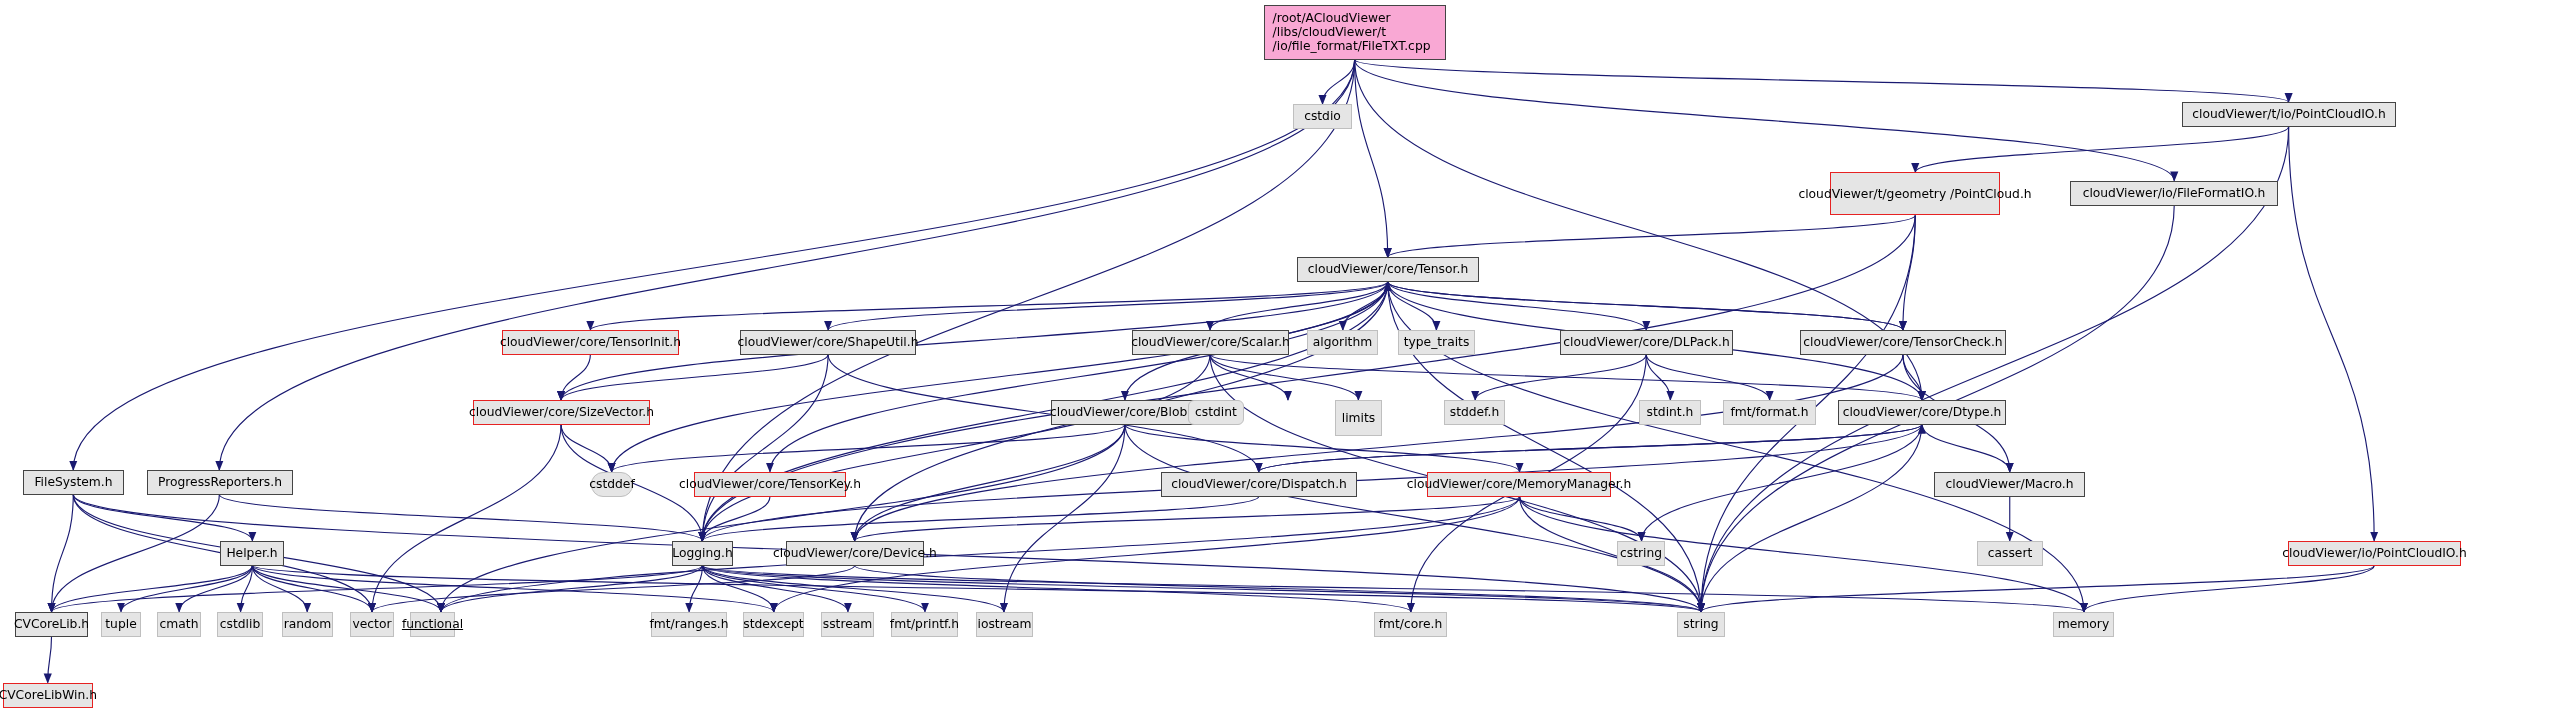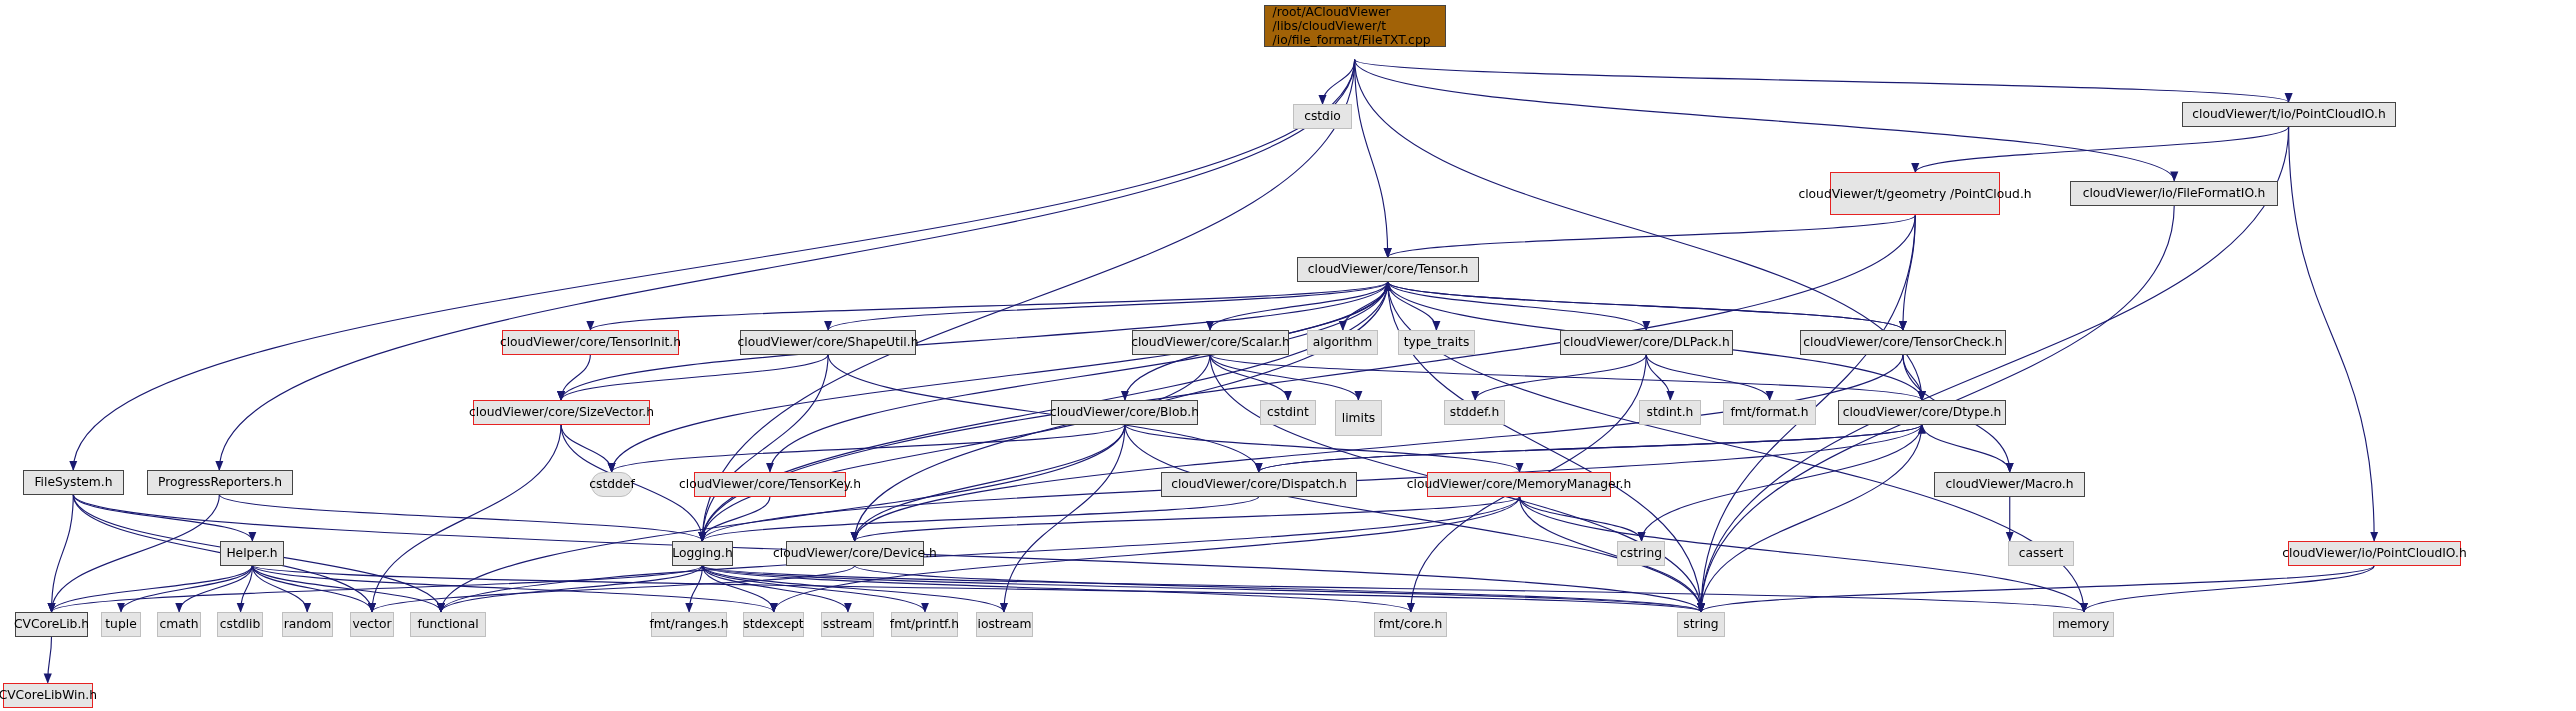--- a/index.html
+++ b/index.html
@@ -122,64 +122,64 @@
       <path d="M743,598 C743,622.5 2204.5,622.5 2204.5,647" fill="none" stroke="#191970" stroke-width="1.2" marker-end="url(#arrow)"></path>
       <path d="M904,598 C904,622.5 1799.5,622.5 1799.5,647" fill="none" stroke="#191970" stroke-width="1.2" marker-end="url(#arrow)"></path>
       <path d="M904,598 C904,622.5 393.5,622.5 393.5,647" fill="none" stroke="#191970" stroke-width="1.2" marker-end="url(#arrow)"></path>
       <path d="M2511.5,598 C2511.5,622.5 1799.5,622.5 1799.5,647" fill="none" stroke="#191970" stroke-width="1.2" marker-end="url(#arrow)"></path>
       <path d="M2511.5,598 C2511.5,622.5 2204.5,622.5 2204.5,647" fill="none" stroke="#191970" stroke-width="1.2" marker-end="url(#arrow)"></path>
       <path d="M54.5,673 C54.5,697.5 50.5,697.5 50.5,722" fill="none" stroke="#191970" stroke-width="1.2" marker-end="url(#arrow)"></path>
     </g>
 </svg>
 
 <div id="node-layer">
-  <div class="node root" id="n-root" style="left: 1264px; top: 4.7px; width: 182px; height: 42px; background: #a16207;">/root/ACloudViewer
+  <div class="node root" id="n-root" style="left: 1264px; top: 4.7px; width: 182px; height: 55px; background: #f9a8d4;">/root/ACloudViewer
 /libs/cloudViewer/t
 /io/file_format/FileTXT.cpp</div>
   <div class="node sys" id="n-cstdio" style="left: 1293px; top: 104px; width: 59px; height: 24.6px;">cstdio</div>
   <div class="node doc" id="n-tpcio" style="left: 2182px; top: 102px; width: 214px; height: 24.6px;">cloudViewer/t/io/PointCloudIO.h</div>
   <div class="node trunc" id="n-tgeom" style="left: 1830px; top: 172px; width: 170px; height: 43px;">cloudViewer/t/geometry
 /PointCloud.h</div>
   <div class="node doc" id="n-ffio" style="left: 2070px; top: 181px; width: 208px; height: 24.6px;">cloudViewer/io/FileFormatIO.h</div>
   <div class="node doc" id="n-tensor" style="left: 1297px; top: 257px; width: 182px; height: 24.6px;">cloudViewer/core/Tensor.h</div>
   <div class="node trunc" id="n-tinit" style="left: 502px; top: 330px; width: 177px; height: 24.6px;">cloudViewer/core/TensorInit.h</div>
   <div class="node doc" id="n-shape" style="left: 740px; top: 330px; width: 176px; height: 24.6px; text-align: right;">cloudViewer/core/ShapeUtil.h</div>
   <div class="node doc" id="n-scalar" style="left: 1132px; top: 330px; width: 157px; height: 24.6px;">cloudViewer/core/Scalar.h</div>
   <div class="node sys" id="n-algorithm" style="left: 1307px; top: 330px; width: 71px; height: 24.6px;">algorithm</div>
   <div class="node sys" id="n-type_traits" style="left: 1398px; top: 330px; width: 77px; height: 24.6px;">type_traits</div>
   <div class="node doc" id="n-dlpack" style="left: 1560px; top: 330px; width: 173px; height: 24.6px;">cloudViewer/core/DLPack.h</div>
   <div class="node doc" id="n-tcheck" style="left: 1800px; top: 330px; width: 206px; height: 24.6px;">cloudViewer/core/TensorCheck.h</div>
   <div class="node trunc" id="n-sizevec" style="left: 473px; top: 400px; width: 177px; height: 24.6px;">cloudViewer/core/SizeVector.h</div>
   <div class="node doc" id="n-blob" style="left: 1051px; top: 400px; width: 147px; height: 24.6px;">cloudViewer/core/Blob.h</div>
-  <div class="node sys" id="n-cstdint" style="left: 1260px; top: 400px; width: 56px; height: 24.6px;">cstdint</div>
+  <div class="node sys" id="n-cstdint" style="left: 1188px; top: 400px; width: 56px; height: 24.6px; border-radius: 6px;">cstdint</div>
   <div class="node sys" id="n-limits" style="left: 1335px; top: 400px; width: 47px; height: 36px;">limits</div>
   <div class="node sys" id="n-stddef_h" style="left: 1444px; top: 400px; width: 61px; height: 24.6px;">stddef.h</div>
   <div class="node sys" id="n-stdint_h" style="left: 1639px; top: 400px; width: 62px; height: 24.6px;">stdint.h</div>
   <div class="node sys" id="n-fmtformat" style="left: 1723px; top: 400px; width: 93px; height: 24.6px;">fmt/format.h</div>
   <div class="node doc" id="n-dtype" style="left: 1838px; top: 400px; width: 168px; height: 24.6px;">cloudViewer/core/Dtype.h</div>
   <div class="node doc" id="n-filesystem" style="left: 23px; top: 470px; width: 101px; height: 24.6px;">FileSystem.h</div>
   <div class="node doc" id="n-progress" style="left: 147px; top: 470px; width: 146px; height: 24.6px;">ProgressReporters.h</div>
   <div class="node sys" id="n-cstddef" style="left: 591px; top: 472px; width: 42px; height: 24.6px; border-radius: 12px;">cstddef</div>
   <div class="node trunc" id="n-tkey" style="left: 694px; top: 472px; width: 152px; height: 24.6px;">cloudViewer/core/TensorKey.h</div>
   <div class="node doc" id="n-dispatch" style="left: 1161px; top: 472px; width: 196px; height: 24.6px;">cloudViewer/core/Dispatch.h</div>
   <div class="node trunc" id="n-memmgr" style="left: 1427px; top: 472px; width: 184px; height: 24.6px;">cloudViewer/core/MemoryManager.h</div>
   <div class="node doc" id="n-macro" style="left: 1934px; top: 472px; width: 151px; height: 24.6px;">cloudViewer/Macro.h</div>
   <div class="node doc" id="n-helper" style="left: 220px; top: 541px; width: 64px; height: 24.6px;">Helper.h</div>
   <div class="node doc" id="n-logging" style="left: 672px; top: 541px; width: 61px; height: 24.6px;">Logging.h</div>
   <div class="node doc" id="n-device" style="left: 786px; top: 541px; width: 138px; height: 24.6px;">cloudViewer/core/Device.h</div>
   <div class="node sys" id="n-cstring" style="left: 1617px; top: 541px; width: 48px; height: 24.6px;">cstring</div>
-  <div class="node sys" id="n-cassert" style="left: 1977px; top: 541px; width: 66px; height: 24.6px; margin-left: 31px;">cassert</div>
+  <div class="node sys" id="n-cassert" style="left: 1977px; top: 541px; width: 66px; height: 24.6px;">cassert</div>
   <div class="node trunc" id="n-iopcio" style="left: 2288px; top: 541px; width: 173px; height: 24.6px;">cloudViewer/io/PointCloudIO.h</div>
   <div class="node doc" id="n-cvcorelib" style="left: 15px; top: 612px; width: 73px; height: 24.6px;">CVCoreLib.h</div>
   <div class="node sys" id="n-tuple" style="left: 101px; top: 612px; width: 40px; height: 24.6px;">tuple</div>
   <div class="node sys" id="n-cmath" style="left: 157px; top: 612px; width: 44px; height: 24.6px;">cmath</div>
   <div class="node sys" id="n-cstdlib" style="left: 217px; top: 612px; width: 46px; height: 24.6px;">cstdlib</div>
   <div class="node sys" id="n-random" style="left: 282px; top: 612px; width: 51px; height: 24.6px;">random</div>
   <div class="node sys" id="n-vector" style="left: 350px; top: 612px; width: 44px; height: 24.6px;">vector</div>
-  <div class="node sys" id="n-functional" style="left: 410px; top: 612px; width: 76px; height: 24.6px;">functional</div>
+  <div class="node sys" id="n-functional" style="left: 410px; top: 612px; width: 45px; height: 24.6px; text-decoration: underline;">functional</div>
   <div class="node sys" id="n-fmtranges" style="left: 651px; top: 612px; width: 76px; height: 24.6px;">fmt/ranges.h</div>
   <div class="node sys" id="n-stdexcept" style="left: 743px; top: 612px; width: 61px; height: 24.6px;">stdexcept</div>
   <div class="node sys" id="n-sstream" style="left: 821px; top: 612px; width: 53px; height: 24.6px;">sstream</div>
   <div class="node sys" id="n-fmtprintf" style="left: 891px; top: 612px; width: 67px; height: 24.6px;">fmt/printf.h</div>
   <div class="node sys" id="n-iostream" style="left: 976px; top: 612px; width: 57px; height: 24.6px;">iostream</div>
   <div class="node sys" id="n-fmtcore" style="left: 1374px; top: 612px; width: 73px; height: 24.6px;">fmt/core.h</div>
   <div class="node sys" id="n-string" style="left: 1677px; top: 612px; width: 48px; height: 24.6px;">string</div>
   <div class="node sys" id="n-memory" style="left: 2053px; top: 612px; width: 61px; height: 24.6px;">memory</div>
   <div class="node trunc" id="n-cvcorelibwin" style="left: 2.8px; top: 683px; width: 90px; height: 24.6px;">CVCoreLibWin.h</div>
 </div>

